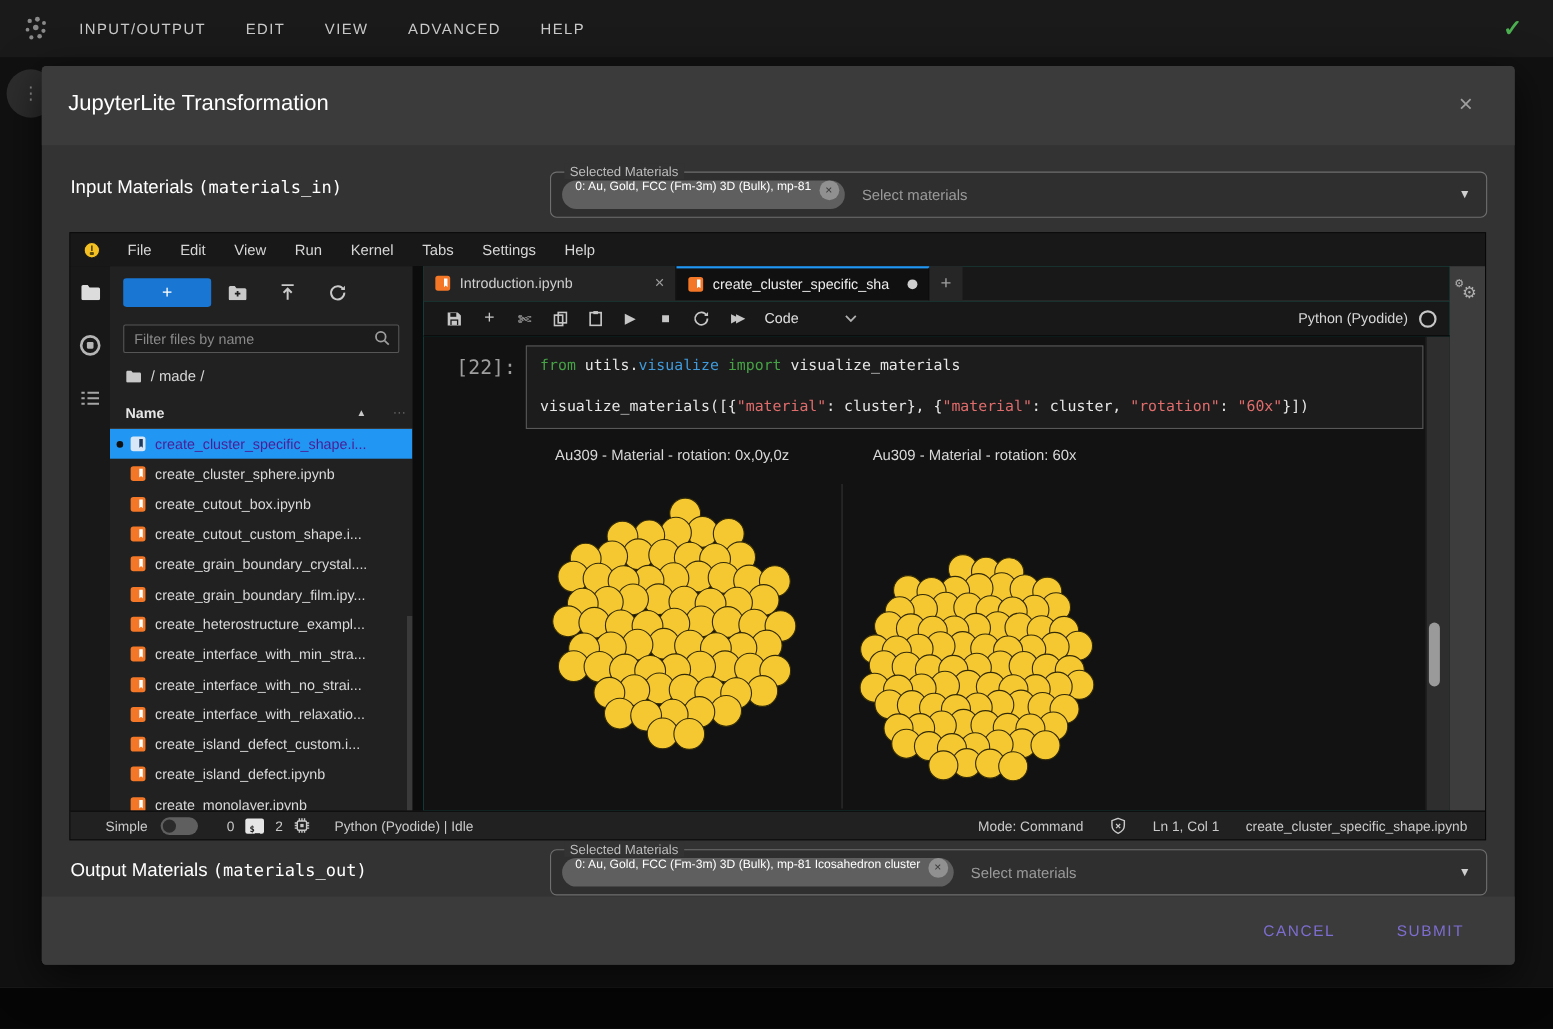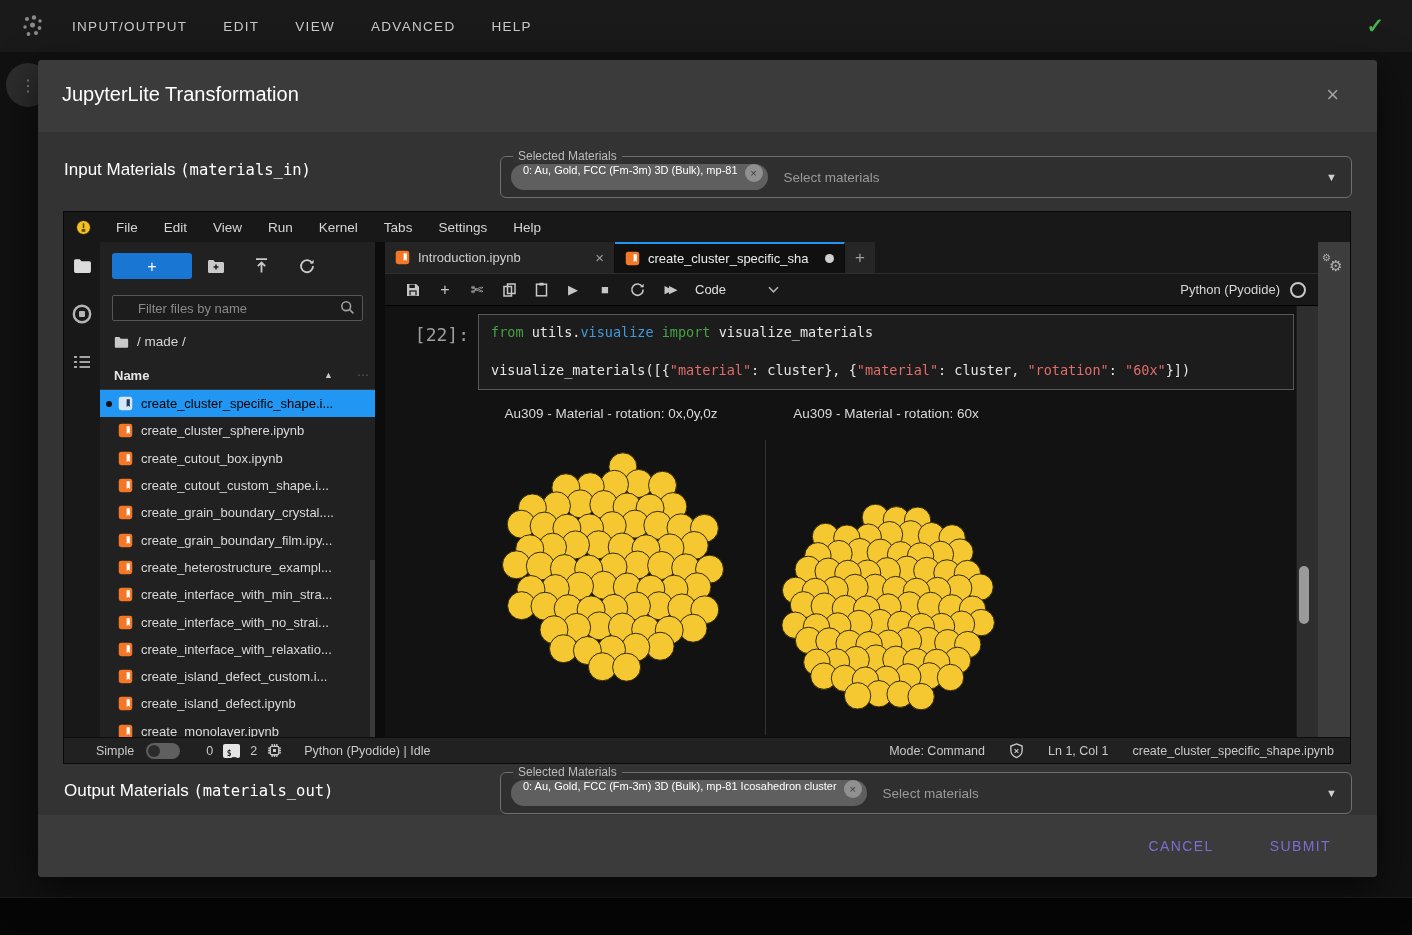--- a/index.html
+++ b/index.html
@@ -47,33 +47,33 @@
                gap:30px;box-sizing:border-box;}
   .jl-filebrowser{width:275px;background:#212121;position:relative;overflow:hidden;}
   .jl-splitter{width:10px;background:#0c0c0c;}
   .jl-notebook{flex:1;min-width:0;position:relative;background:#14b8a6;}
   .jl-rightrail{width:32px;background:#3d3d3d;display:flex;justify-content:center;padding-top:14px;box-sizing:border-box;}
   
   .fb-newbtn{position:absolute;left:12px;top:11px;width:80px;height:26px;background:#1976d2;border:none;border-radius:3px;
              color:#fff;font-size:16px;line-height:26px;text-align:center;cursor:pointer;}
   .fb-icon{position:absolute;top:13px;width:22px;height:22px;display:flex;align-items:center;justify-content:center;cursor:pointer;}
   .fb-filter{position:absolute;left:12px;top:53px;width:251px;height:26px;background:#1c1c1c;border:1px solid #565656;
-             border-radius:2px;box-sizing:border-box;color:#d0d0d0;font-size:13px;padding:0 28px 0 25px;
+             border-radius:2px;box-sizing:border-box;color:#d0d0d0;font-size:13px;padding:0 28px 0 9px;
              font-family:"Liberation Sans",sans-serif;}
   .fb-filter::placeholder{color:#8a8a8a;}
   .fb-search{position:absolute;right:20px;top:58px;}
   .fb-crumb{position:absolute;left:14px;top:92px;display:flex;align-items:center;gap:8px;color:#d6d6d6;font-size:13.5px;}
   .fb-namerow{position:absolute;left:0;top:121px;width:100%;height:27px;border-bottom:1px solid #383838;box-sizing:border-box;}
   .fb-namerow .nm{position:absolute;left:14px;top:5px;color:#e6e6e6;font-size:13px;font-weight:bold;}
   .fb-sort{position:absolute;right:42px;top:7px;color:#c9c9c9;font-size:9px;}
   .fb-ellip{position:absolute;right:6px;top:5px;color:#5a5a5a;font-size:12px;}
   .fb-list{position:absolute;left:0;top:148px;right:0;bottom:0;overflow:hidden;}
   .fb-row{position:relative;height:27.3px;display:flex;align-items:center;gap:8px;padding-left:18px;color:#d9d9d9;
           font-size:13px;cursor:pointer;white-space:nowrap;}
-  .fb-row.selected{background:#2196f3;color:#000000;}
+  .fb-row.selected{background:#2196f3;color:#4c1d95;}
   .fb-row .rundot{position:absolute;left:6px;top:11px;width:6px;height:6px;border-radius:50%;background:#101010;}
   .fb-scrollstrip{position:absolute;right:0;top:318px;bottom:0;width:5px;background:#3a3a3a;}
   
   .jl-tabbar{position:absolute;left:0;top:0;right:0;height:32px;background:#181818;display:flex;border-bottom:1px solid #2e2e2e;box-sizing:border-box;}
   .jl-tab{width:230px;display:flex;align-items:center;gap:8px;padding:0 10px;box-sizing:border-box;font-size:13px;
           color:#cfcfcf;background:#242424;border-right:1px solid #0c0c0c;cursor:pointer;}
   .jl-tab .tab-label{flex:1;overflow:hidden;text-overflow:clip;white-space:nowrap;}
   .jl-tab.active{background:#101010;border-top:2px solid #2196f3;color:#ededed;}
   .tab-close{color:#9e9e9e;font-size:15px;cursor:pointer;}
   .tab-dirty{width:9px;height:9px;border-radius:50%;background:#cfcfcf;}

